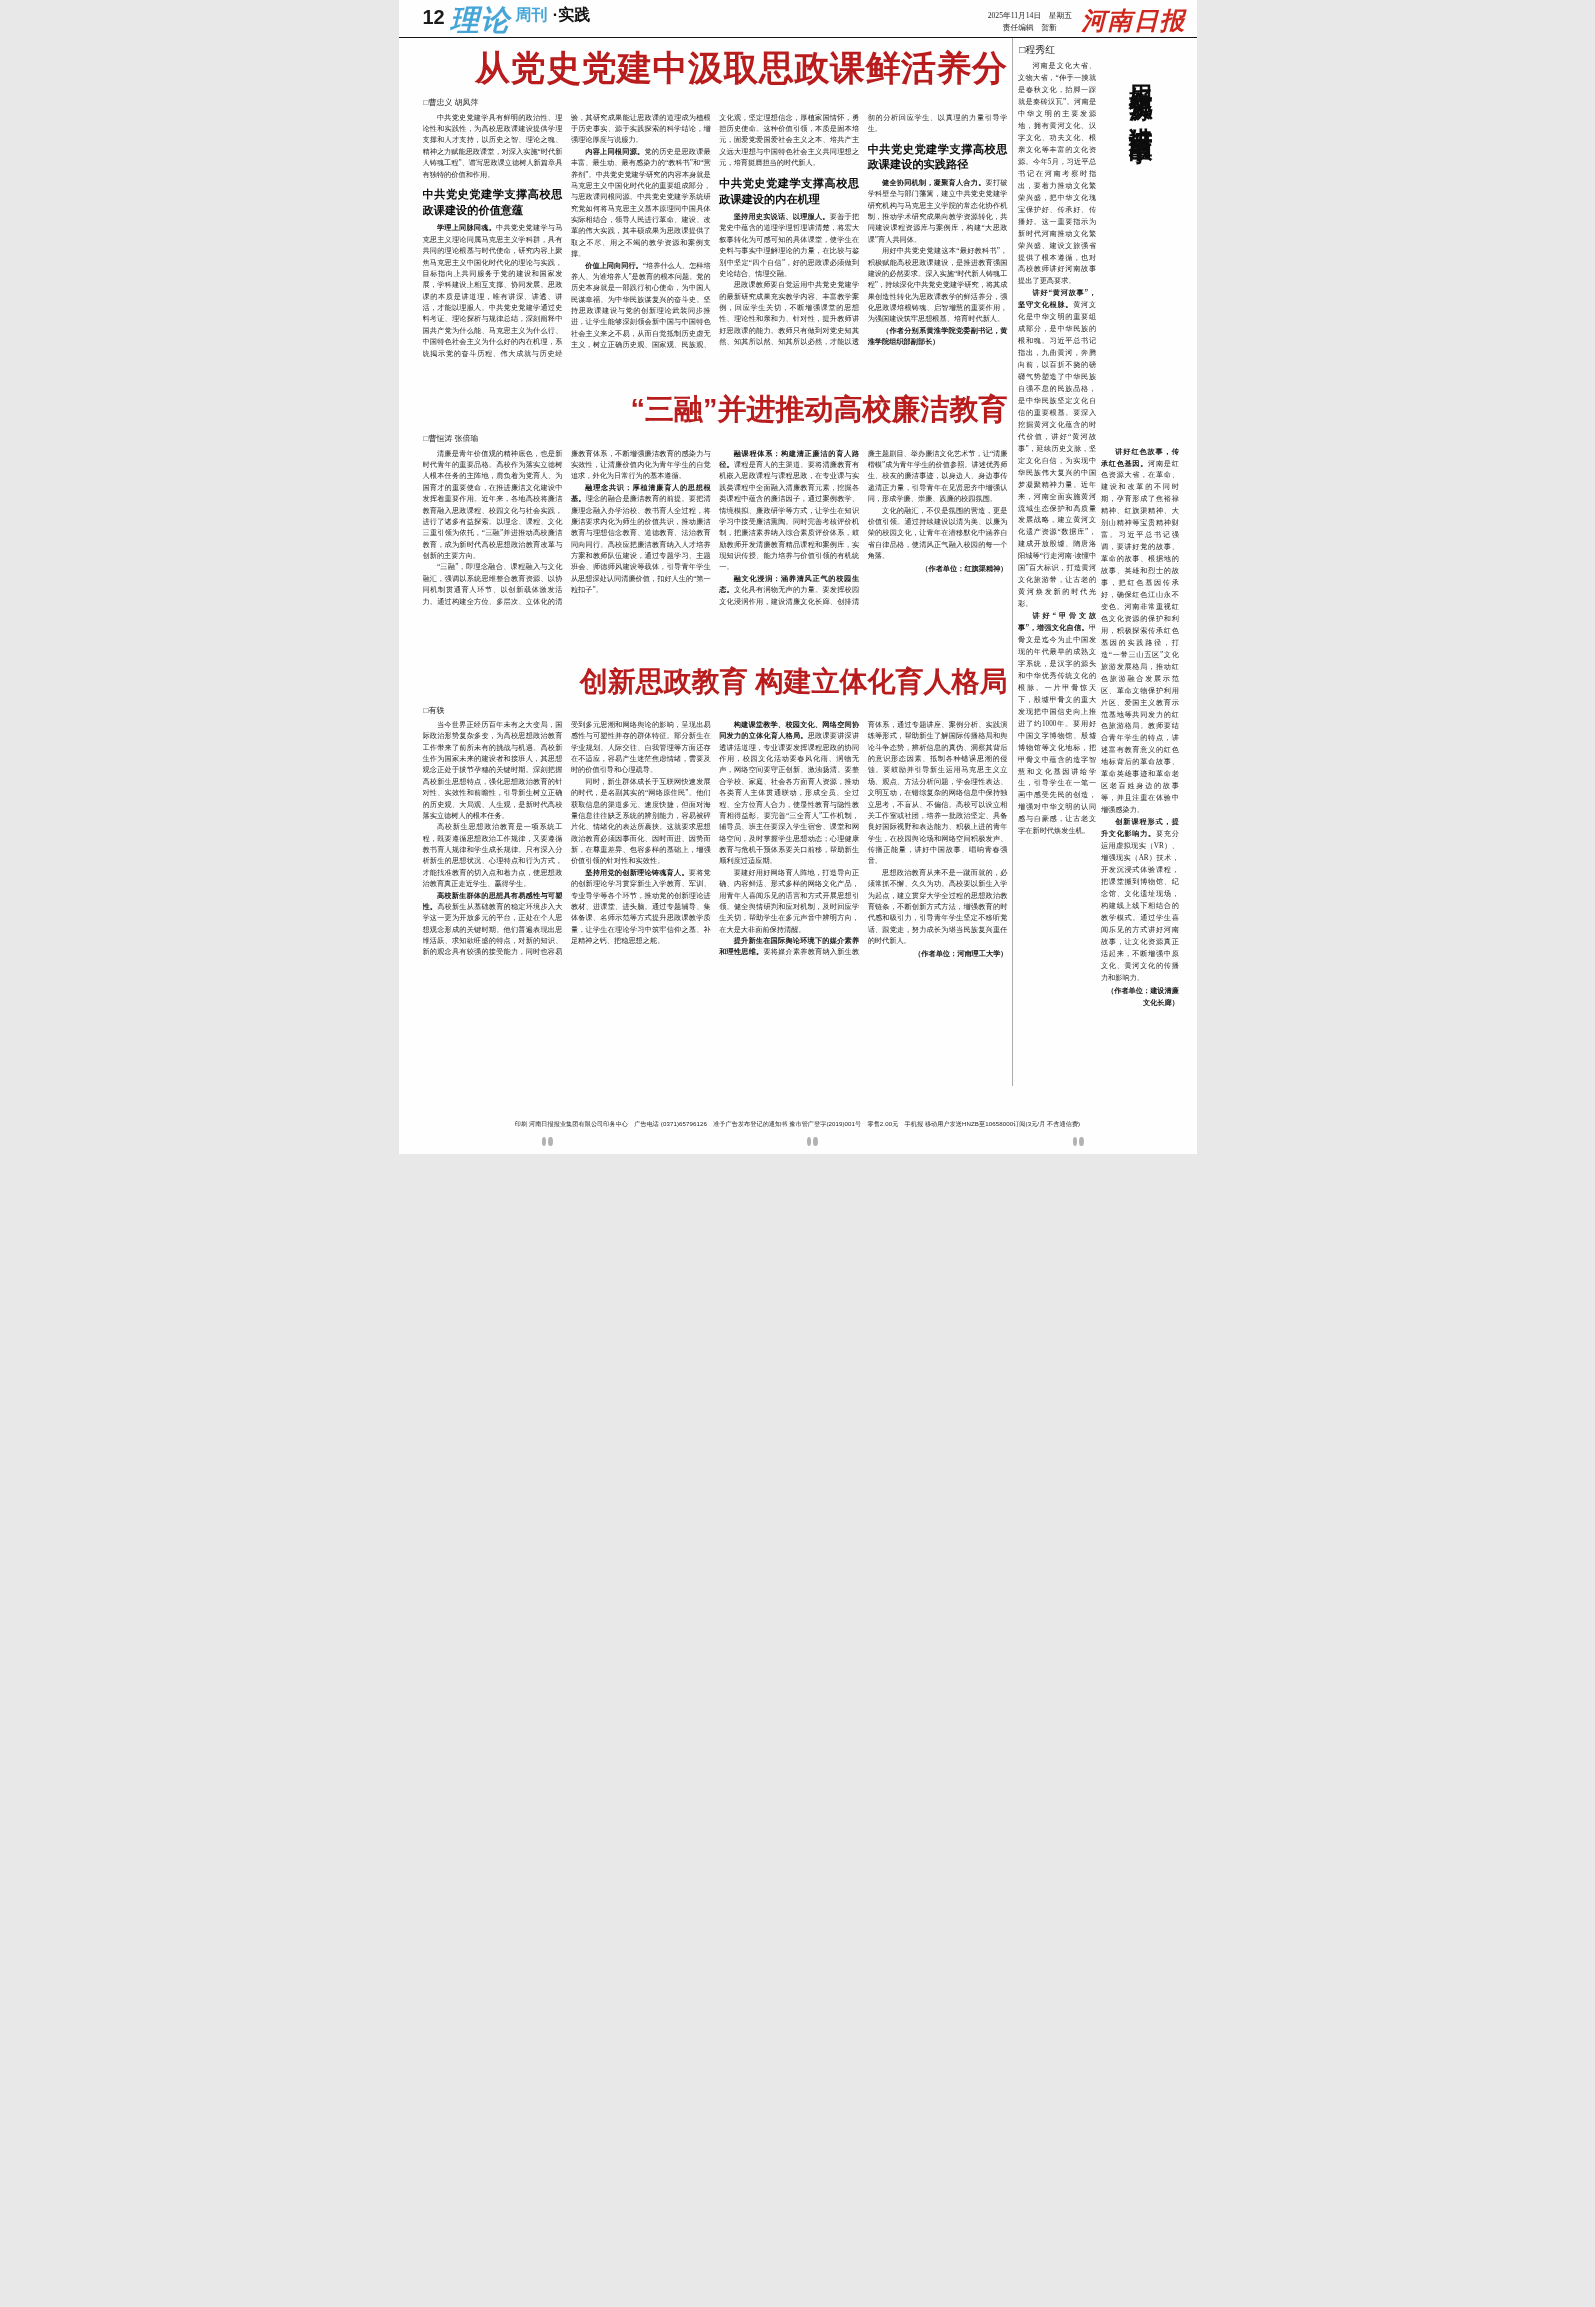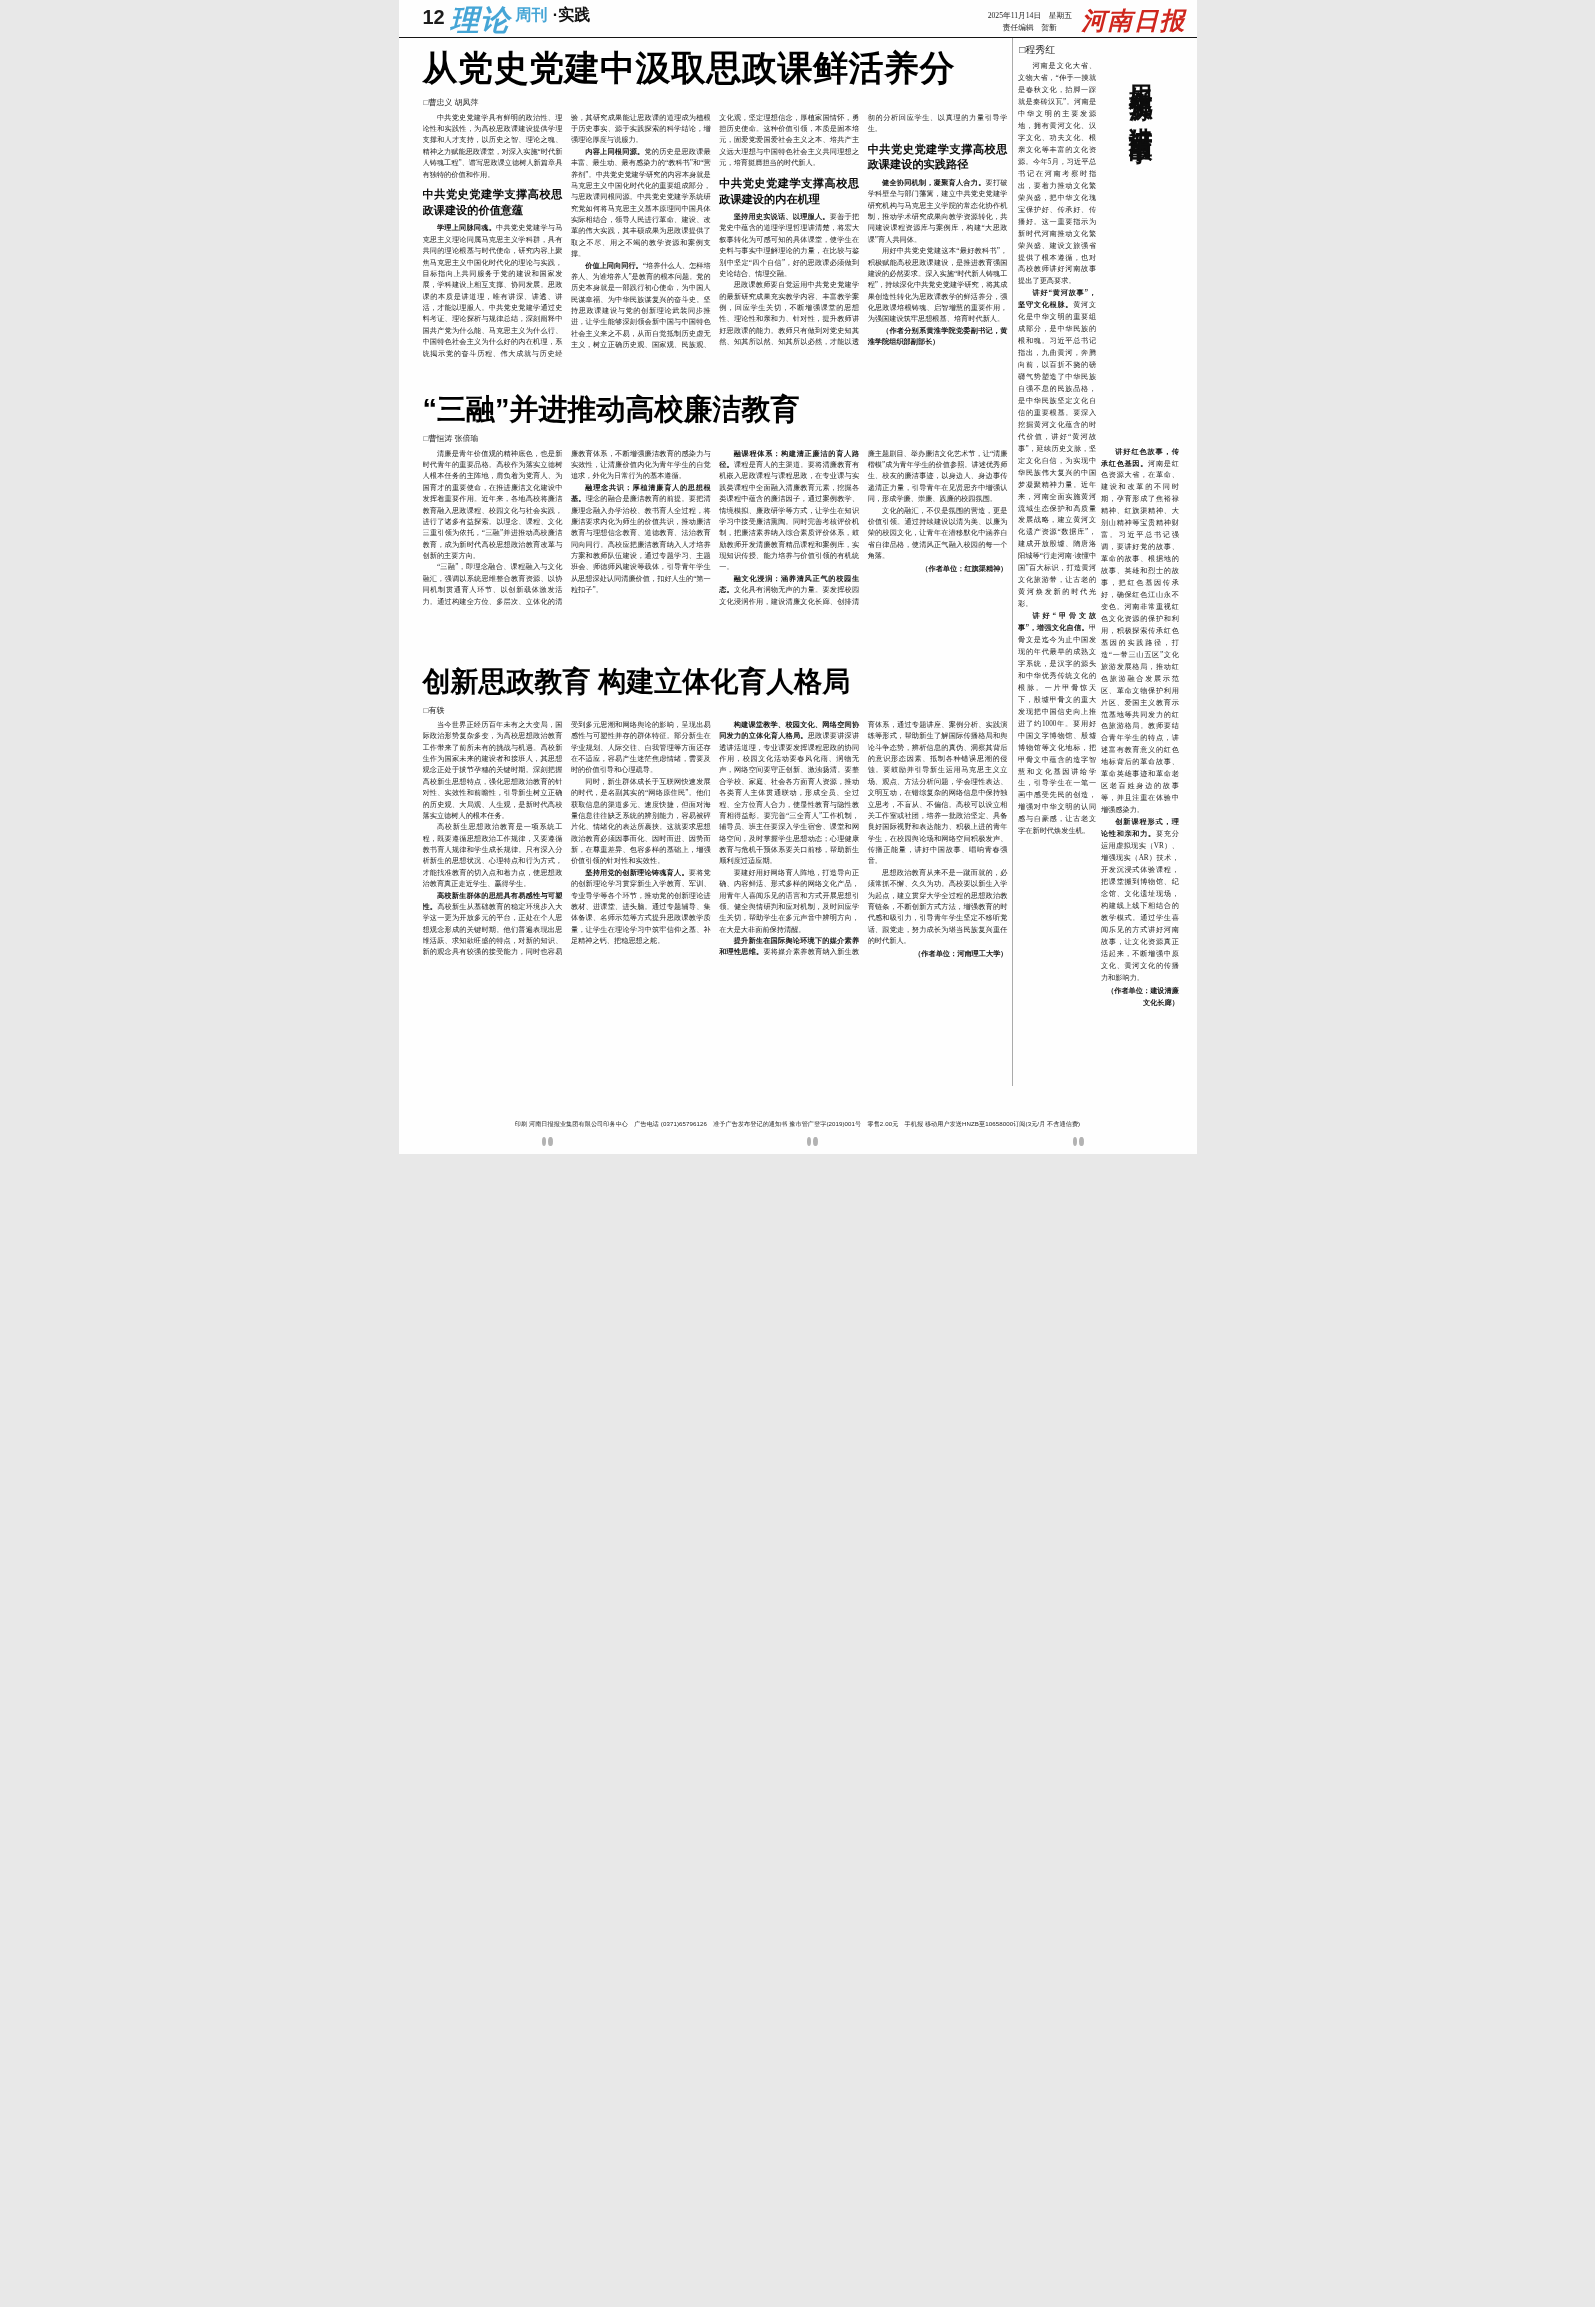--- a/index.html
+++ b/index.html
@@ -40,22 +40,22 @@
   }
   
   .content{display:flex;padding:0 0 0 24px;}
   .main{width:585px;}
   .strip{
     width:170px;margin-left:4.8px;padding-left:4.8px;
     border-left:0.5px solid #aaa;
   }
   
   .headline{
-    font-family:"Liberation Sans",sans-serif;font-weight:900;text-align:left;
-    margin:0;color:#000000;
+    font-family:"Liberation Sans",sans-serif;font-weight:900;text-align:right;
+    margin:0;color:#b91c1c;
   }
   .h1-a{font-size:35px;letter-spacing:0.5px;margin:7.4px 0 5.3px;}
   .h1-b{font-size:29px;margin:10.6px 0 3.2px;}
   .h1-c{font-size:28px;margin:11.7px 0 3.2px;}
   .byline{font-size:8px;margin:2.1px 0 4.3px 1.1px;}
   .cols{
     column-gap:8.5px;text-align:justify;overflow:hidden;
     font-size:7.2px;line-height:1.58;
   }
   .cols-4{column-count:4;}
@@ -178,21 +178,21 @@
       <div class="strip-cols">
         <div class="s-col s-left">
             <p class="b-p">河南是文化大省、文物大省，“伸手一摸就是春秋文化，抬脚一踩就是秦砖汉瓦”。河南是中华文明的主要发源地，拥有黄河文化、汉字文化、功夫文化、根亲文化等丰富的文化资源。今年5月，习近平总书记在河南考察时指出，要着力推动文化繁荣兴盛，把中华文化瑰宝保护好、传承好、传播好。这一重要指示为新时代河南推动文化繁荣兴盛、建设文旅强省提供了根本遵循，也对高校教师讲好河南故事提出了更高要求。</p>
             <p class="b-lead"><span class="lead-head">讲好“黄河故事”，坚守文化根脉。</span>黄河文化是中华文明的重要组成部分，是中华民族的根和魂。习近平总书记指出，九曲黄河，奔腾向前，以百折不挠的磅礴气势塑造了中华民族自强不息的民族品格，是中华民族坚定文化自信的重要根基。要深入挖掘黄河文化蕴含的时代价值，讲好“黄河故事”，延续历史文脉，坚定文化自信，为实现中华民族伟大复兴的中国梦凝聚精神力量。近年来，河南全面实施黄河流域生态保护和高质量发展战略，建立黄河文化遗产资源“数据库”，建成开放殷墟、隋唐洛阳城等“行走河南·读懂中国”百大标识，打造黄河文化旅游带，让古老的黄河焕发新的时代光彩。</p>
             <p class="b-lead"><span class="lead-head">讲好“甲骨文故事”，增强文化自信。</span>甲骨文是迄今为止中国发现的年代最早的成熟文字系统，是汉字的源头和中华优秀传统文化的根脉。一片甲骨惊天下，殷墟甲骨文的重大发现把中国信史向上推进了约1000年。要用好中国文字博物馆、殷墟博物馆等文化地标，把甲骨文中蕴含的造字智慧和文化基因讲给学生，引导学生在一笔一画中感受先民的创造，增强对中华文明的认同感与自豪感，让古老文字在新时代焕发生机。</p>
           </div>
         <div class="s-col">
           <div class="v-headline">用好文化资源　讲好河南故事</div>
           <div class="s-right-text">
               <p class="b-lead"><span class="lead-head">讲好红色故事，传承红色基因。</span>河南是红色资源大省，在革命、建设和改革的不同时期，孕育形成了焦裕禄精神、红旗渠精神、大别山精神等宝贵精神财富。习近平总书记强调，要讲好党的故事、革命的故事、根据地的故事、英雄和烈士的故事，把红色基因传承好，确保红色江山永不变色。河南非常重视红色文化资源的保护和利用，积极探索传承红色基因的实践路径，打造“一带三山五区”文化旅游发展格局，推动红色旅游融合发展示范区、革命文物保护利用片区、爱国主义教育示范基地等共同发力的红色旅游格局。教师要结合青年学生的特点，讲述富有教育意义的红色地标背后的革命故事、革命英雄事迹和革命老区老百姓身边的故事等，并且注重在体验中增强感染力。</p>
-              <p class="b-lead"><span class="lead-head">创新课程形式，理论性和亲和力。</span>要充分运用虚拟现实（VR）、增强现实（AR）技术，开发沉浸式体验课程，把课堂搬到博物馆、纪念馆、文化遗址现场，构建线上线下相结合的教学模式。通过学生喜闻乐见的方式讲好河南故事，让文化资源真正活起来，不断增强中原文化、黄河文化的传播力和影响力。</p>
+              <p class="b-lead"><span class="lead-head">创新课程形式，提升文化影响力。</span>要充分运用虚拟现实（VR）、增强现实（AR）技术，开发沉浸式体验课程，把课堂搬到博物馆、纪念馆、文化遗址现场，构建线上线下相结合的教学模式。通过学生喜闻乐见的方式讲好河南故事，让文化资源真正活起来，不断增强中原文化、黄河文化的传播力和影响力。</p>
               <p class="b-attr-r">（作者单位：建设清廉文化长廊）</p>
             </div>
         </div>
       </div>
     </aside>
 
   </div>
 
   <footer class="footer">
     <div class="footer-line">印刷 河南日报报业集团有限公司印务中心　广告电话 (0371)65796126　准予广告发布登记的通知书 豫市管广登字(2019)001号　零售2.00元　手机报 移动用户发送HNZB至10658000订阅(3元/月 不含通信费)</div>

